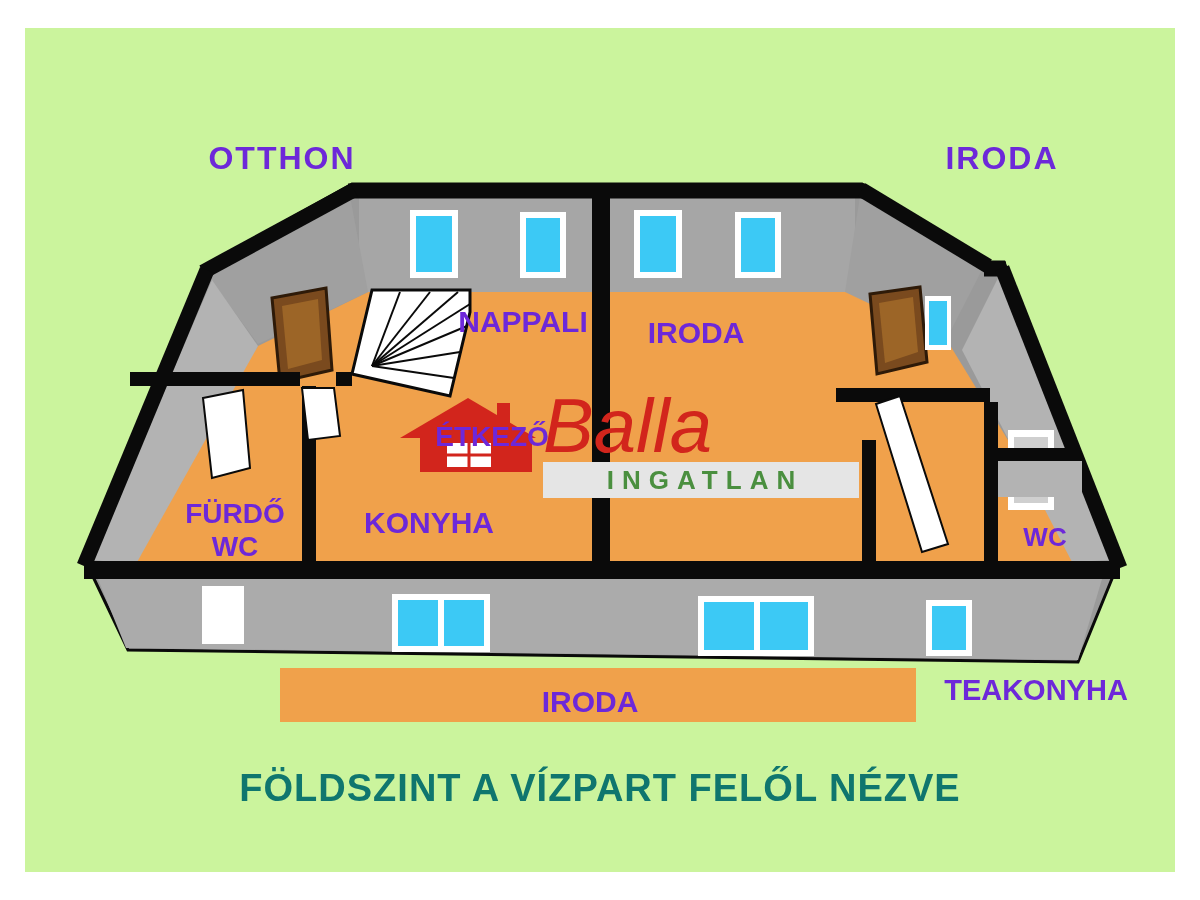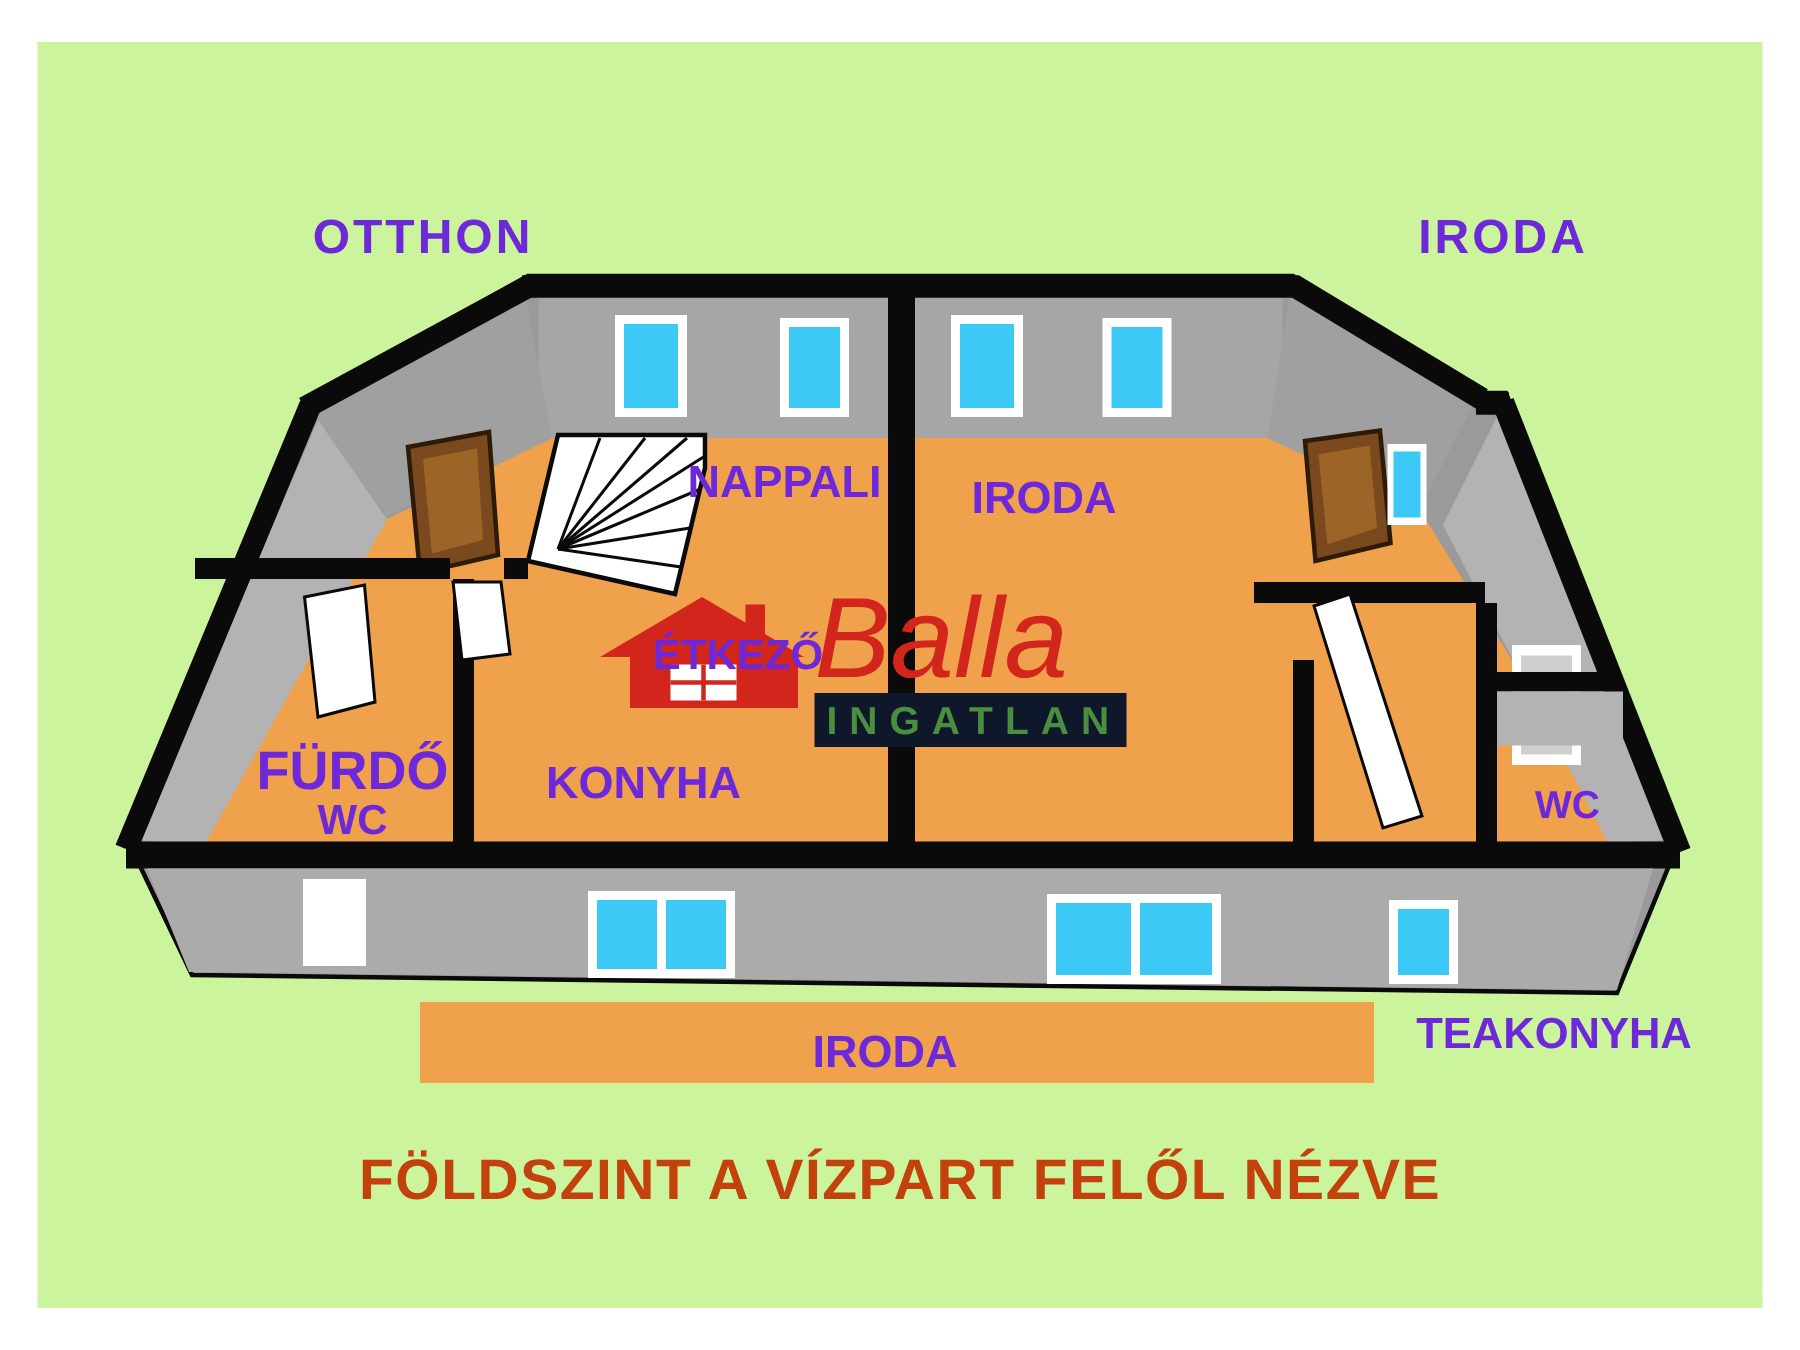--- a/index.html
+++ b/index.html
@@ -13,33 +13,33 @@
     background:#cbf49d;
   }
   svg.plan{position:absolute;left:0;top:0;width:1200px;height:900px;}
   .lbl{
     position:absolute;transform:translate(-50%,-50%);
     font-weight:bold;color:#6d28d9;white-space:nowrap;
     font-family:"Liberation Sans", sans-serif;
   }
   .title{
     position:absolute;transform:translate(-50%,-50%);
-    left:600px;top:788px;font-size:38px;font-weight:bold;color:#c2410c;
+    left:600px;top:788px;font-size:38px;font-weight:bold;color:#0f766e;
     letter-spacing:1px;white-space:nowrap;
     font-family:"Liberation Sans", sans-serif;
   }
   .wm-brand{
     position:absolute;left:543px;top:388px;
     font-size:76px;font-weight:normal;font-style:italic;
     color:#d2251c;letter-spacing:0px;line-height:1;
     font-family:"Liberation Sans", sans-serif;
   }
   .wm-strip{
-    position:absolute;left:543px;top:462px;width:208px;height:36px;
-    background:#0f172a;display:flex;align-items:center;justify-content:flex-start;
+    position:absolute;left:543px;top:462px;width:316px;height:36px;
+    background:#e5e5e5;display:flex;align-items:center;justify-content:center;
   }
   .wm-sub{
     font-size:26px;font-weight:bold;color:#4a8f3f;letter-spacing:8px;
     font-family:"Liberation Sans", sans-serif;
     padding-left:8px;
   }
 </style>
 </head>
 <body>
 
@@ -152,19 +152,19 @@
   <span class="wm-sub">INGATLAN</span>
 </div>
 
 <div class="lbl" style="left:282px;top:158px;font-size:32px;letter-spacing:2px;">OTTHON</div>
 <div class="lbl" style="left:1002px;top:158px;font-size:32px;letter-spacing:2px;">IRODA</div>
 
 <div class="lbl" style="left:523px;top:322px;font-size:30px;">NAPPALI</div>
 <div class="lbl" style="left:696px;top:333px;font-size:30px;">IRODA</div>
 <div class="lbl" style="left:492px;top:437px;font-size:28px;">ÉTKEZŐ</div>
 <div class="lbl" style="left:429px;top:523px;font-size:30px;">KONYHA</div>
-<div class="lbl" style="left:235px;top:514px;font-size:36px;">FÜRDŐ</div>
+<div class="lbl" style="left:235px;top:514px;font-size:28px;">FÜRDŐ</div>
 <div class="lbl" style="left:235px;top:547px;font-size:28px;">WC</div>
 <div class="lbl" style="left:1045px;top:537px;font-size:26px;">WC</div>
 <div class="lbl" style="left:590px;top:702px;font-size:30px;">IRODA</div>
 <div class="lbl" style="left:1036px;top:690px;font-size:29px;text-align:right;">TEAKONYHA</div>
 
 <div class="title">FÖLDSZINT A VÍZPART FELŐL NÉZVE</div>
 
 </body></html>

